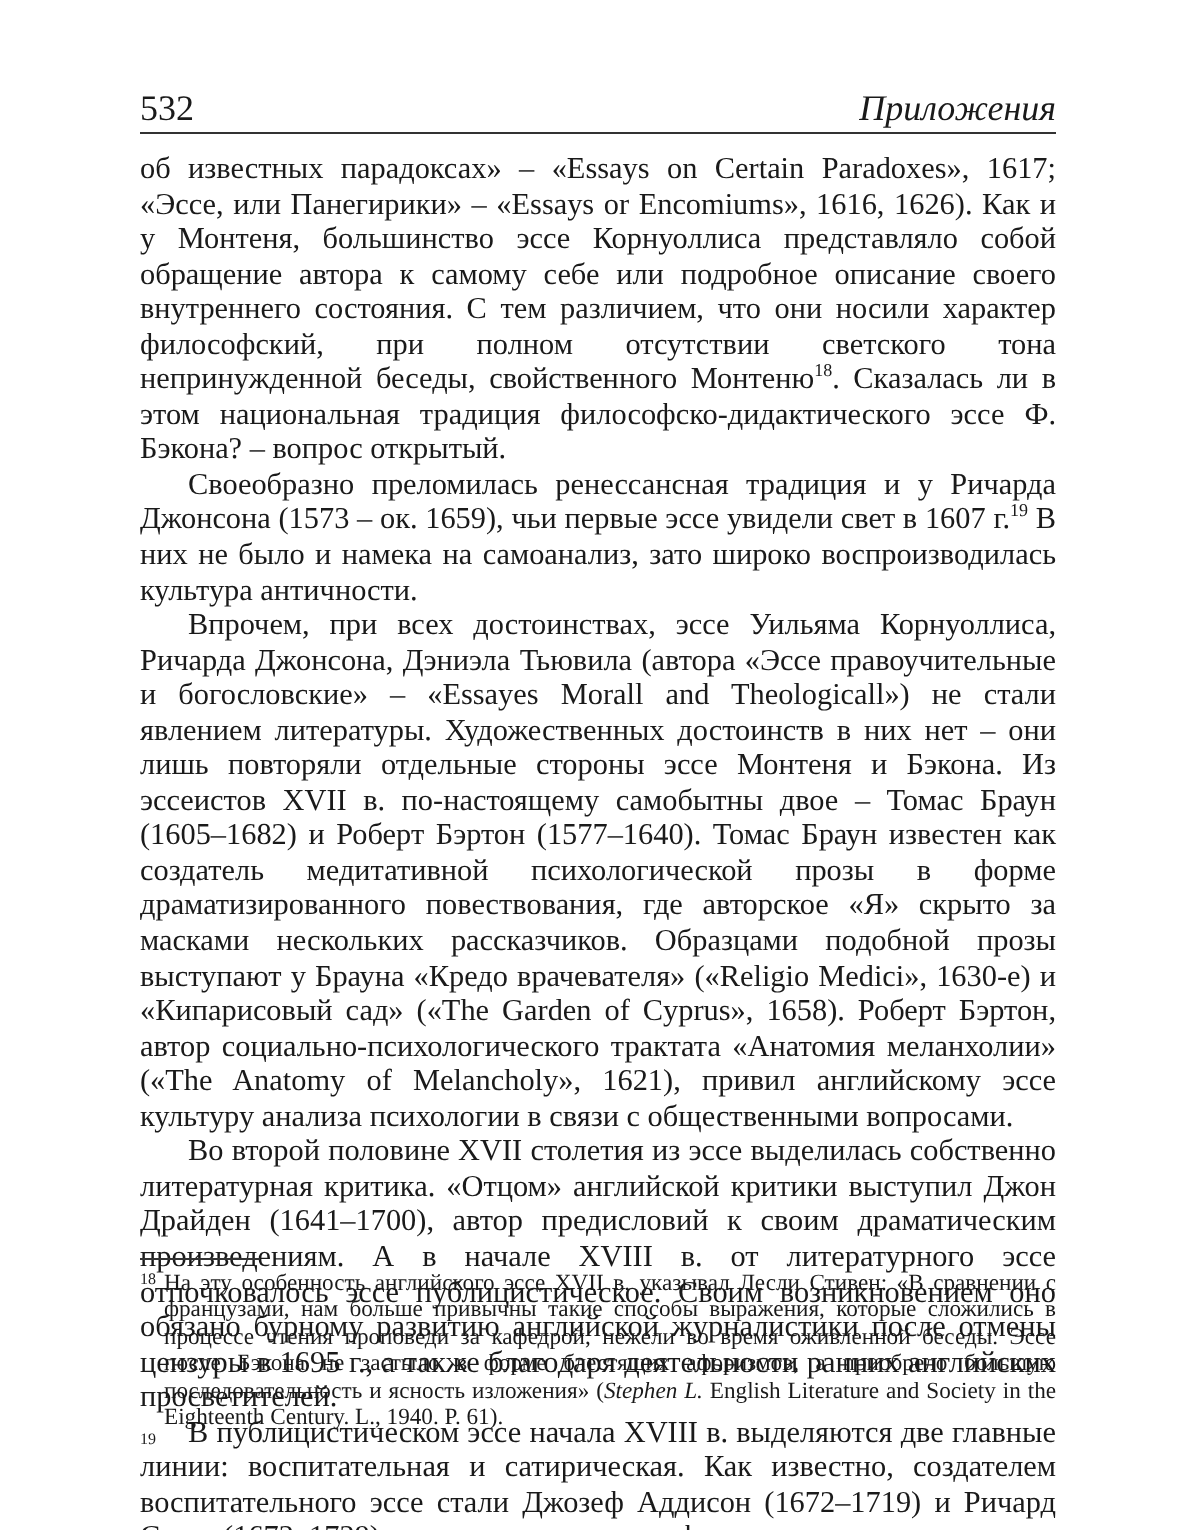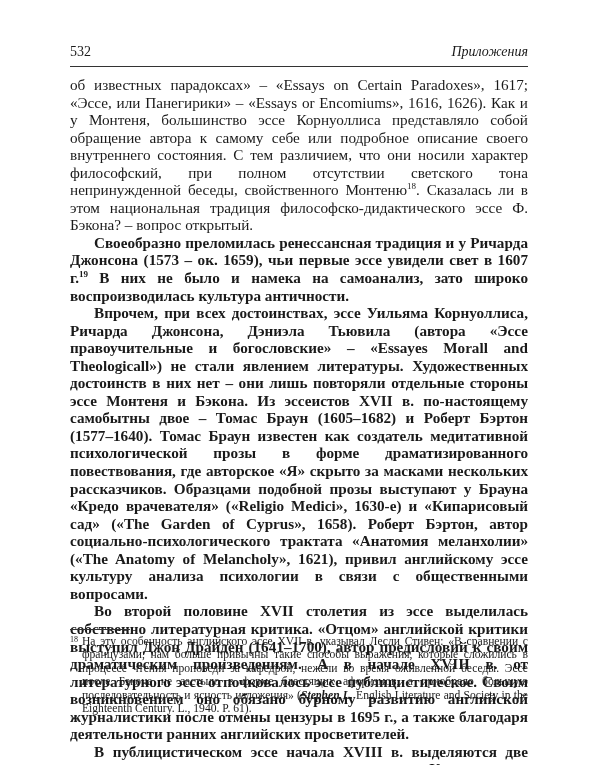--- a/index.html
+++ b/index.html
@@ -3,40 +3,40 @@
 <meta charset="utf-8">
 <style>
   html, body { margin: 0; padding: 0; background: #ffffff; }
   body { width: 600px; height: 765px; position: relative; overflow: hidden; }
   .page {
     position: absolute; left: 70px; top: 0; width: 458px;
     font-family: "Liberation Serif", "DejaVu Serif", serif; color: #1a1a1a;
   }
   .running-head {
     position: absolute; top: 44px; left: 0; width: 458px; height: 20px;
-    font-size: 14px;
+    font-size: 18px;
   }
   .page-number { position: absolute; left: 0; top: 0; }
   .section-title { position: absolute; left: 0; width: 458px; text-align: right; font-style: italic; top: 0; }
   .head-rule { position: absolute; top: 66px; left: 0; width: 458px; height: 0; border-top: 1.2px solid #333; }
   .body-text {
     position: absolute; top: 76px; left: 0; width: 458px;
     font-size: 15.2px; line-height: 17.55px; text-align: justify; hyphens: manual;
   }
   .body-text p { margin: 0; text-indent: 0; }
-  .body-text p.indent { text-indent: 24px; font-weight: bold; }
+  .body-text p.indent { text-indent: 24px; }
   sup { font-size: 9px; line-height: 0; vertical-align: 6px; }
   .fn-rule { position: absolute; top: 629px; left: 0; width: 60px; border-top: 1px solid #333; }
   .footnotes {
     position: absolute; top: 635px; left: 0; width: 458px;
     font-size: 11.6px; line-height: 13.4px; text-align: justify;
   }
   .footnote { position: relative; padding-left: 12px; margin: 0; }
   .fn-mark { position: absolute; left: 0; top: 0; font-size: 8px; line-height: 10px; }
-  .it { font-style: italic; font-weight: bold; }
+  .it { font-style: italic; }
 </style>
 </head>
 <body>
 
 <div class="page">
   <div class="running-head">
     <span class="page-number">532</span>
     <span class="section-title">Приложения</span>
   </div>
   <div class="head-rule"></div>

